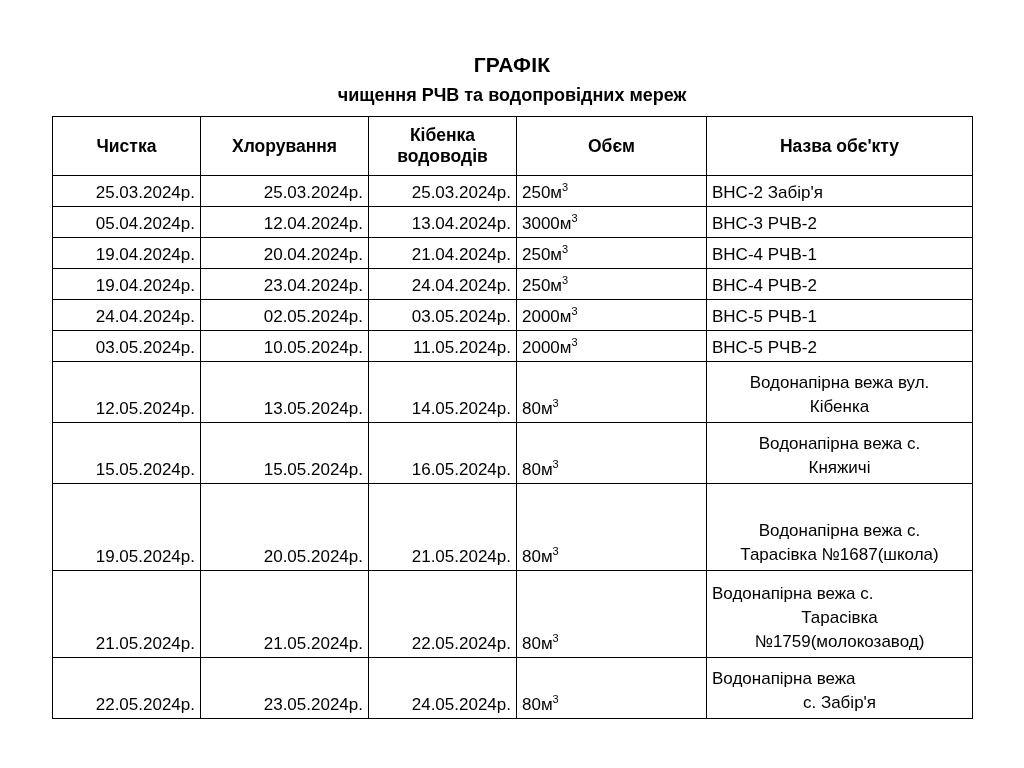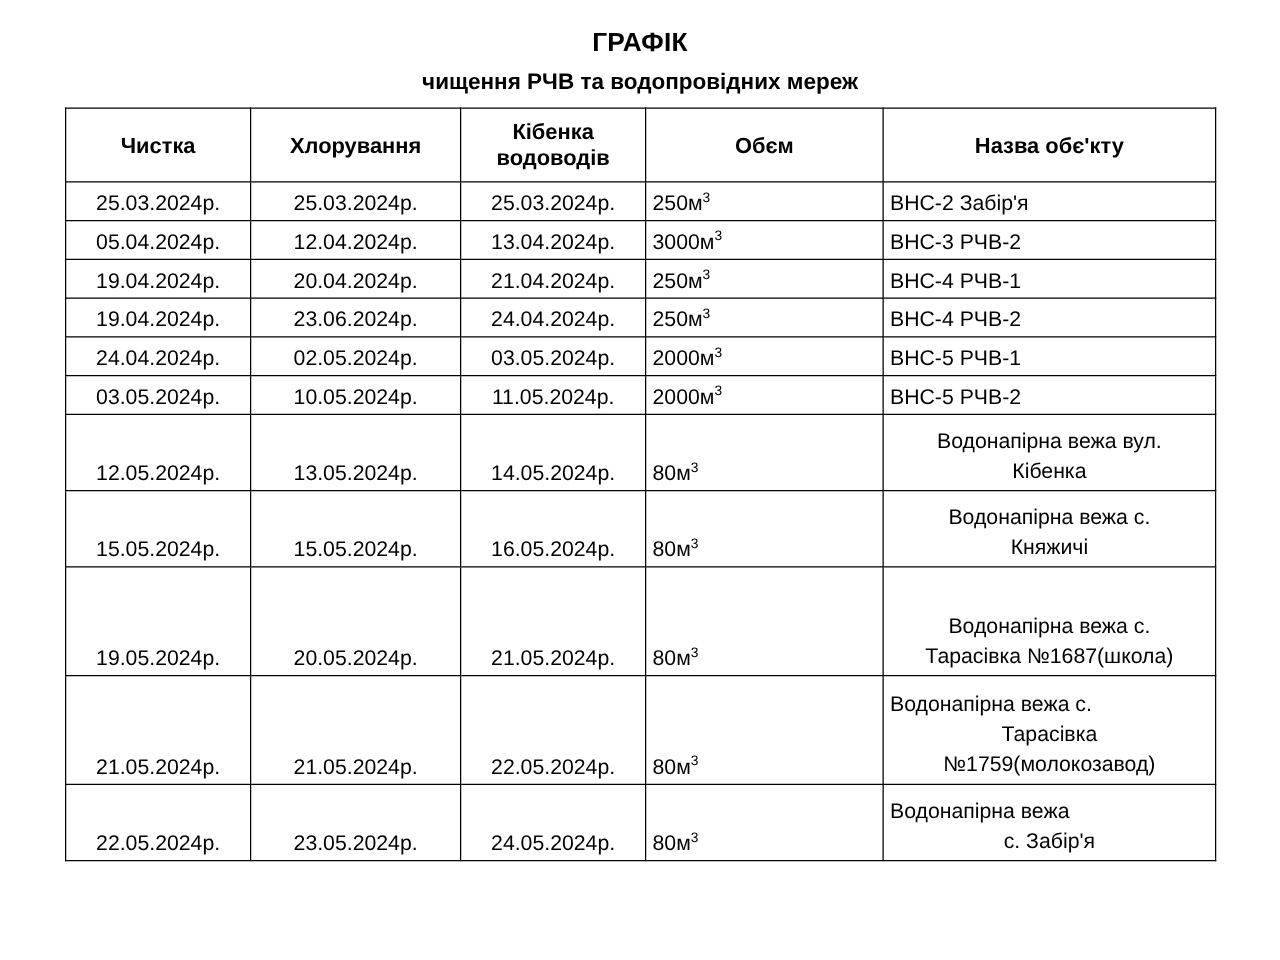--- a/index.html
+++ b/index.html
@@ -11,21 +11,21 @@
     width: 1024px;
     height: 768px;
     font-family: "Liberation Sans", sans-serif;
     color: #000000;
     overflow: hidden;
   }
   .page {
     width: 1024px;
     height: 612px;
     box-sizing: border-box;
-    padding: 16px 52px 0 52px;
+    padding: 46px 52px 0 52px;
   }
   .doc-title {
     text-align: center;
     font-size: 21px;
     font-weight: bold;
     line-height: 26px;
     margin: 6px 0 0 0;
     letter-spacing: 0.2px;
   }
   .doc-subtitle {
@@ -56,21 +56,21 @@
     vertical-align: middle;
     height: 52px;
     font-size: 17.5px;
   }
   col.c-clean   { width: 148px; }
   col.c-chlor   { width: 168px; }
   col.c-flush   { width: 148px; }
   col.c-volume  { width: 190px; }
   col.c-object  { width: 266px; }
 
-  td.date { text-align: center; padding-left: 7px; }
+  td.date { text-align: right; padding-left: 7px; }
   td.volume { text-align: left; padding-left: 7px; }
   td.object { text-align: left; padding-left: 7px; }
   td.object.center { text-align: center; }
   td.object.multi { line-height: 24px; }
   tr.tall td { height: 54px; }
   tr.tall2 td { height: 80px; }
   tr.short td { height: 24px; }
   .sup { font-size: 11px; vertical-align: super; line-height: 0; }
   .obj-line { display: block; }
   .obj-line.ind { text-align: center; }
@@ -117,21 +117,21 @@
       </tr>
       <tr class="short">
         <td class="date">19.04.2024р.</td>
         <td class="date">20.04.2024р.</td>
         <td class="date">21.04.2024р.</td>
         <td class="volume"><span>250м</span><span class="sup">3</span></td>
         <td class="object">ВНС-4 РЧВ-1</td>
       </tr>
       <tr class="short">
         <td class="date">19.04.2024р.</td>
-        <td class="date">23.06.2024р.</td>
+        <td class="date">23.04.2024р.</td>
         <td class="date">24.04.2024р.</td>
         <td class="volume"><span>250м</span><span class="sup">3</span></td>
         <td class="object">ВНС-4 РЧВ-2</td>
       </tr>
       <tr class="short">
         <td class="date">24.04.2024р.</td>
         <td class="date">02.05.2024р.</td>
         <td class="date">03.05.2024р.</td>
         <td class="volume"><span>2000м</span><span class="sup">3</span></td>
         <td class="object">ВНС-5 РЧВ-1</td>

